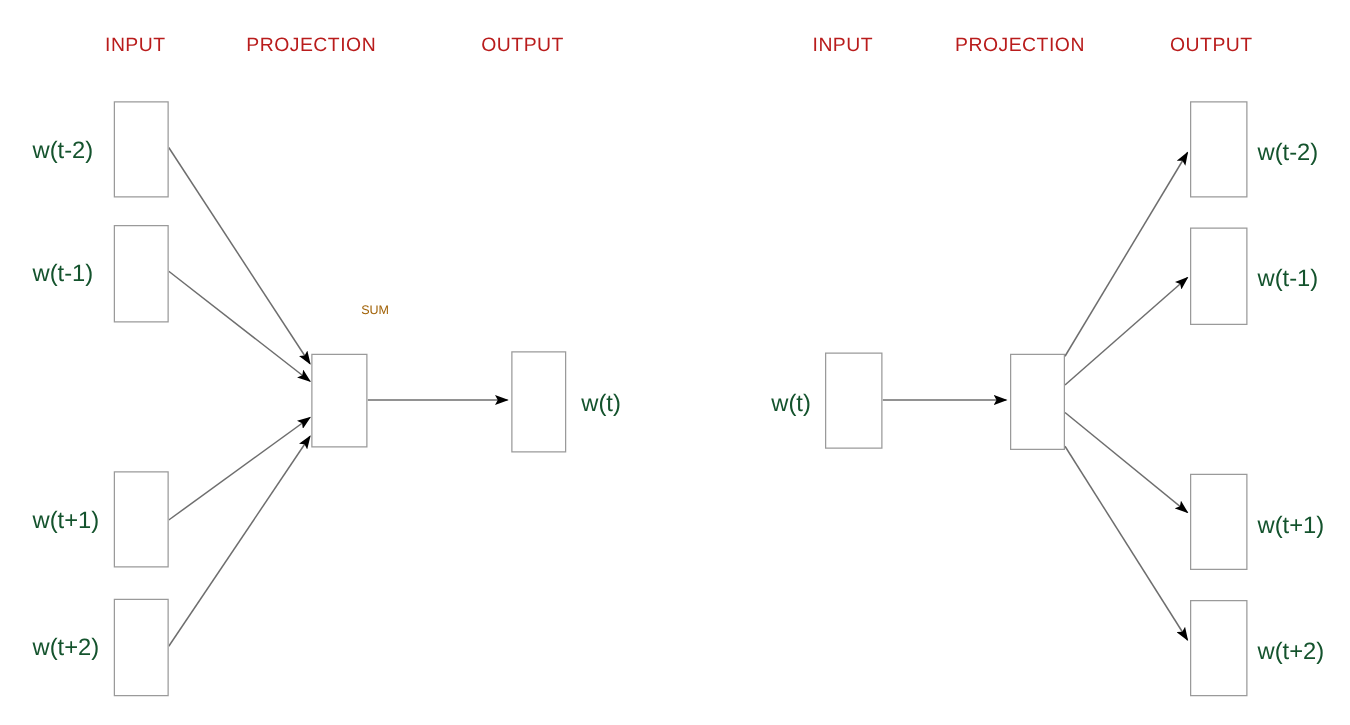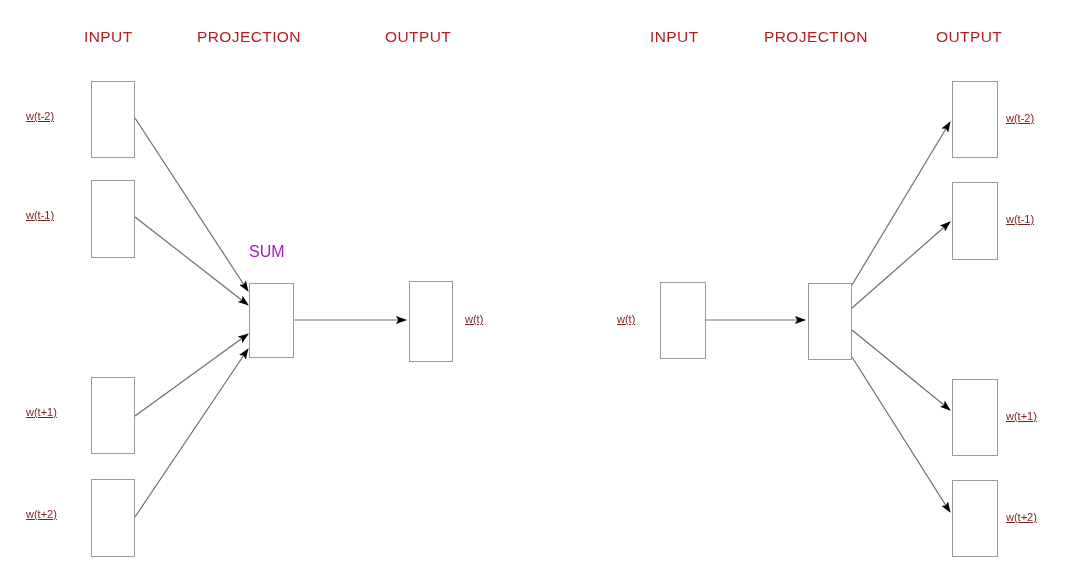--- a/index.html
+++ b/index.html
@@ -29,30 +29,30 @@
   }
   .col-header {
     position: absolute;
     font-size: 15.5px;
     letter-spacing: 0.4px;
     color: #b91c1c;
     white-space: nowrap;
   }
   .node-label {
     position: absolute;
-    font-size: 11px;
-    color: #7f1d1d;
+    font-size: 19px;
+    color: #14532d;
     white-space: nowrap;
-    text-decoration: underline;
   }
   .sum-label {
     position: absolute;
-    font-size: 16px;
-    color: #a21caf;
+    font-size: 10px;
+    color: #a16207;
     white-space: nowrap;
+    margin-left: 40px;
   }
   .box {
     position: absolute;
     background: #ffffff;
     border: 1.4px solid #9a9a9a;
     box-sizing: border-box;
   }
 </style>
 </head>
 <body>

